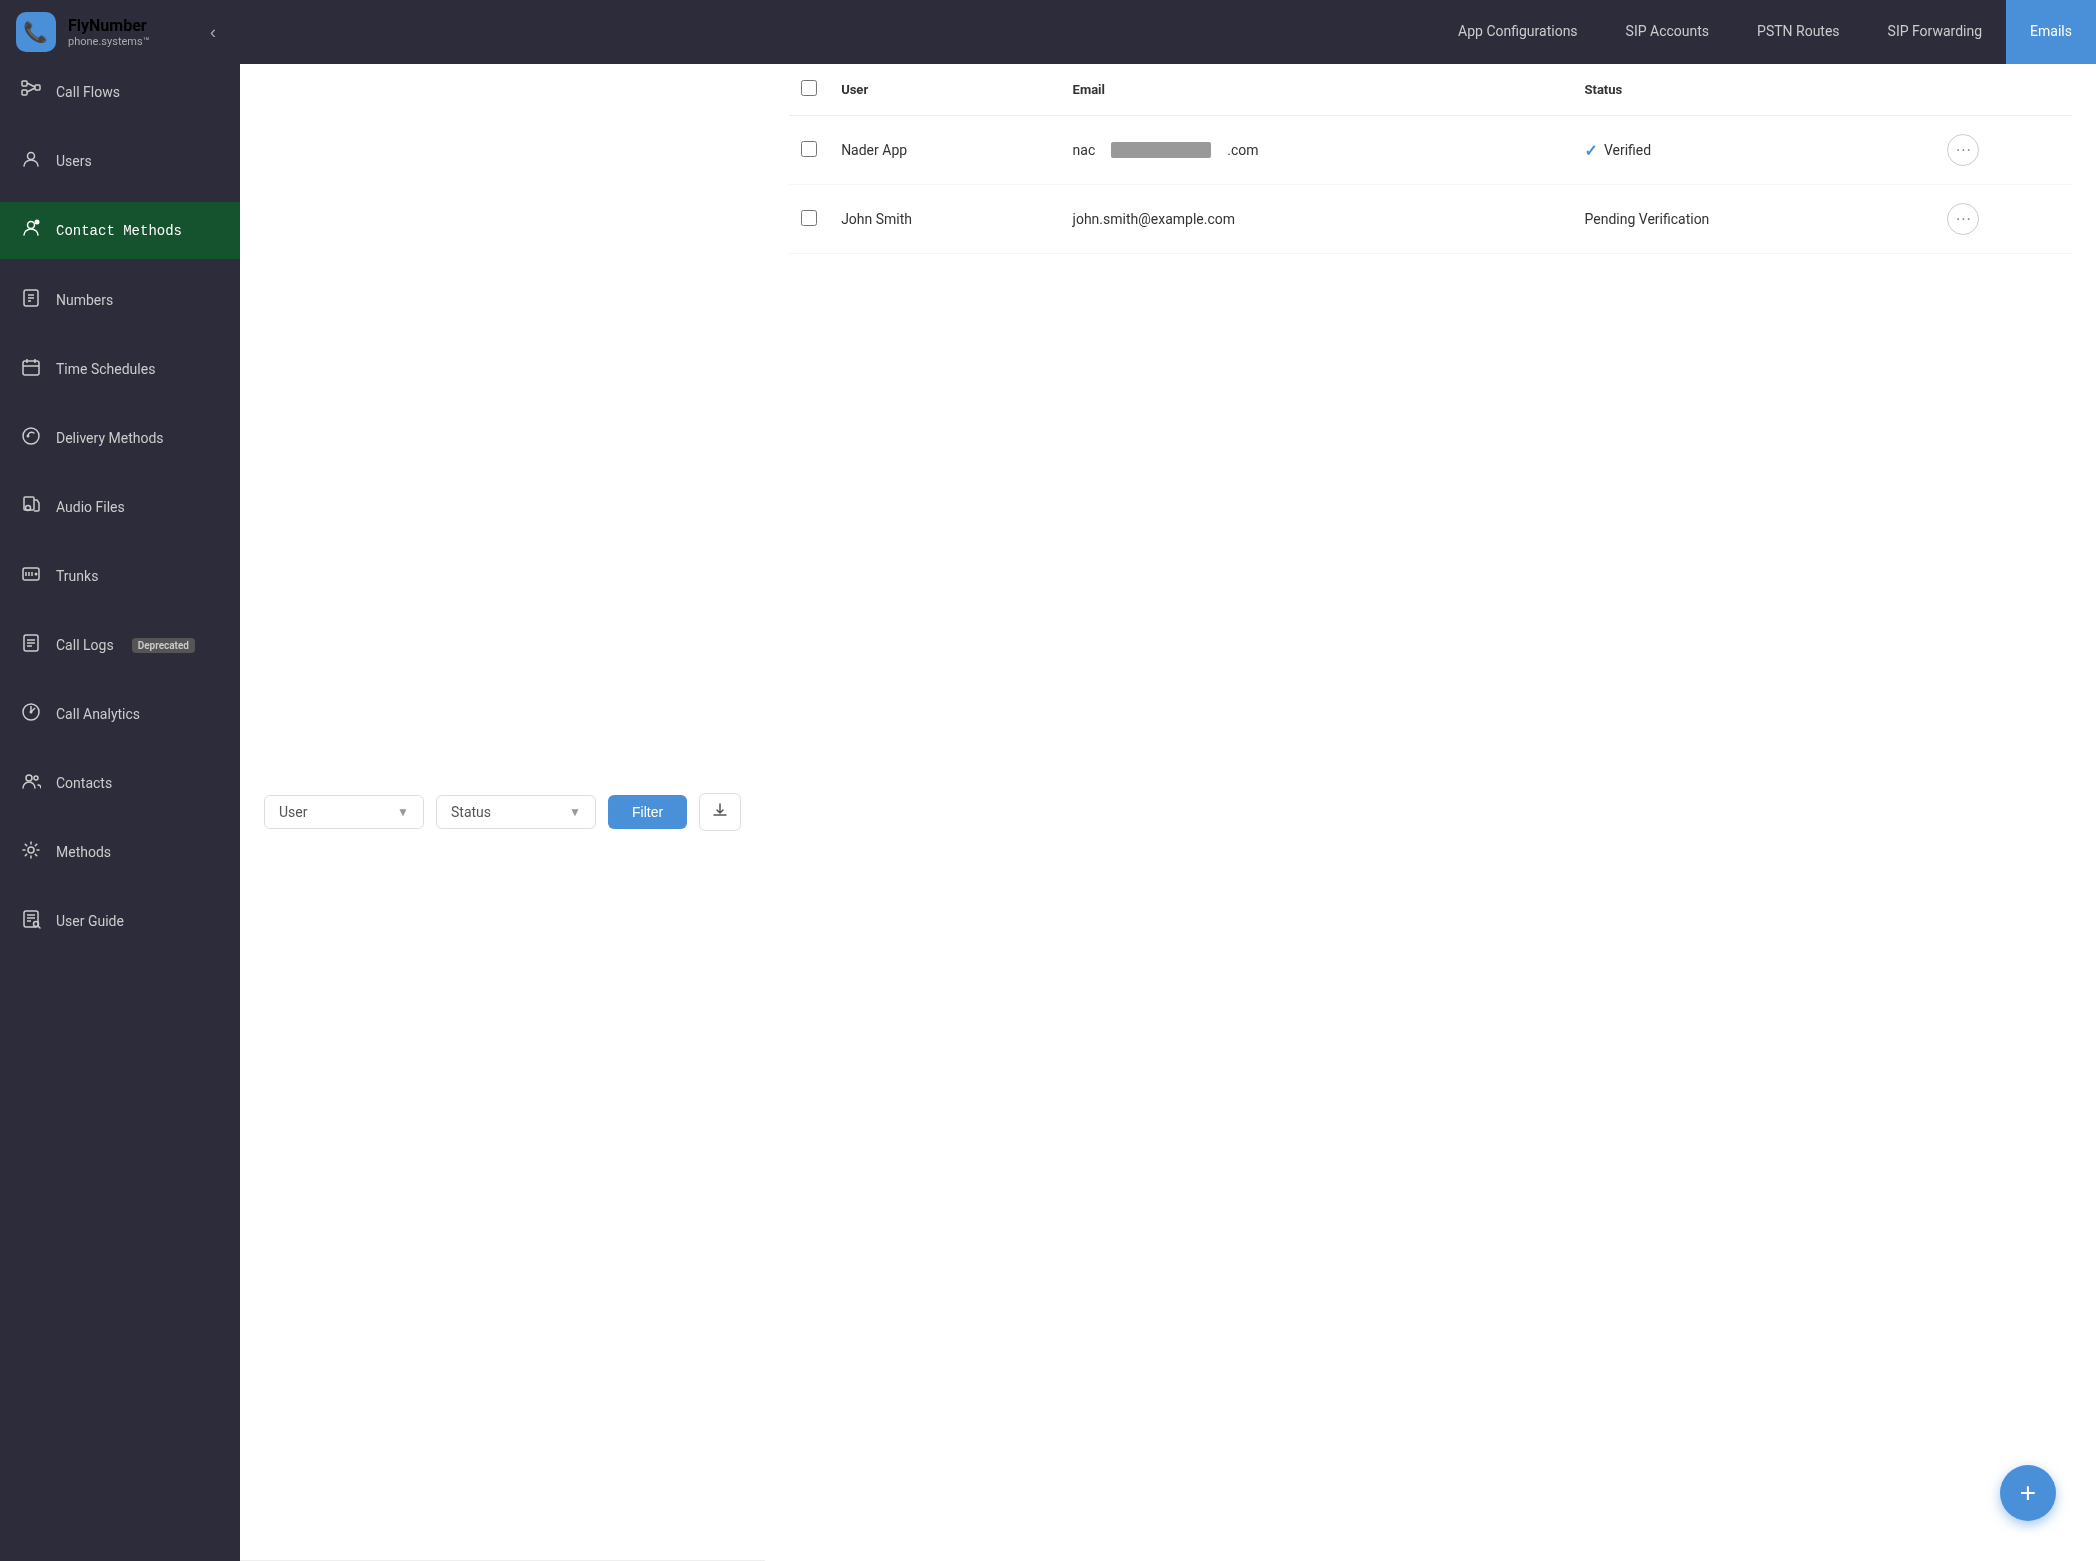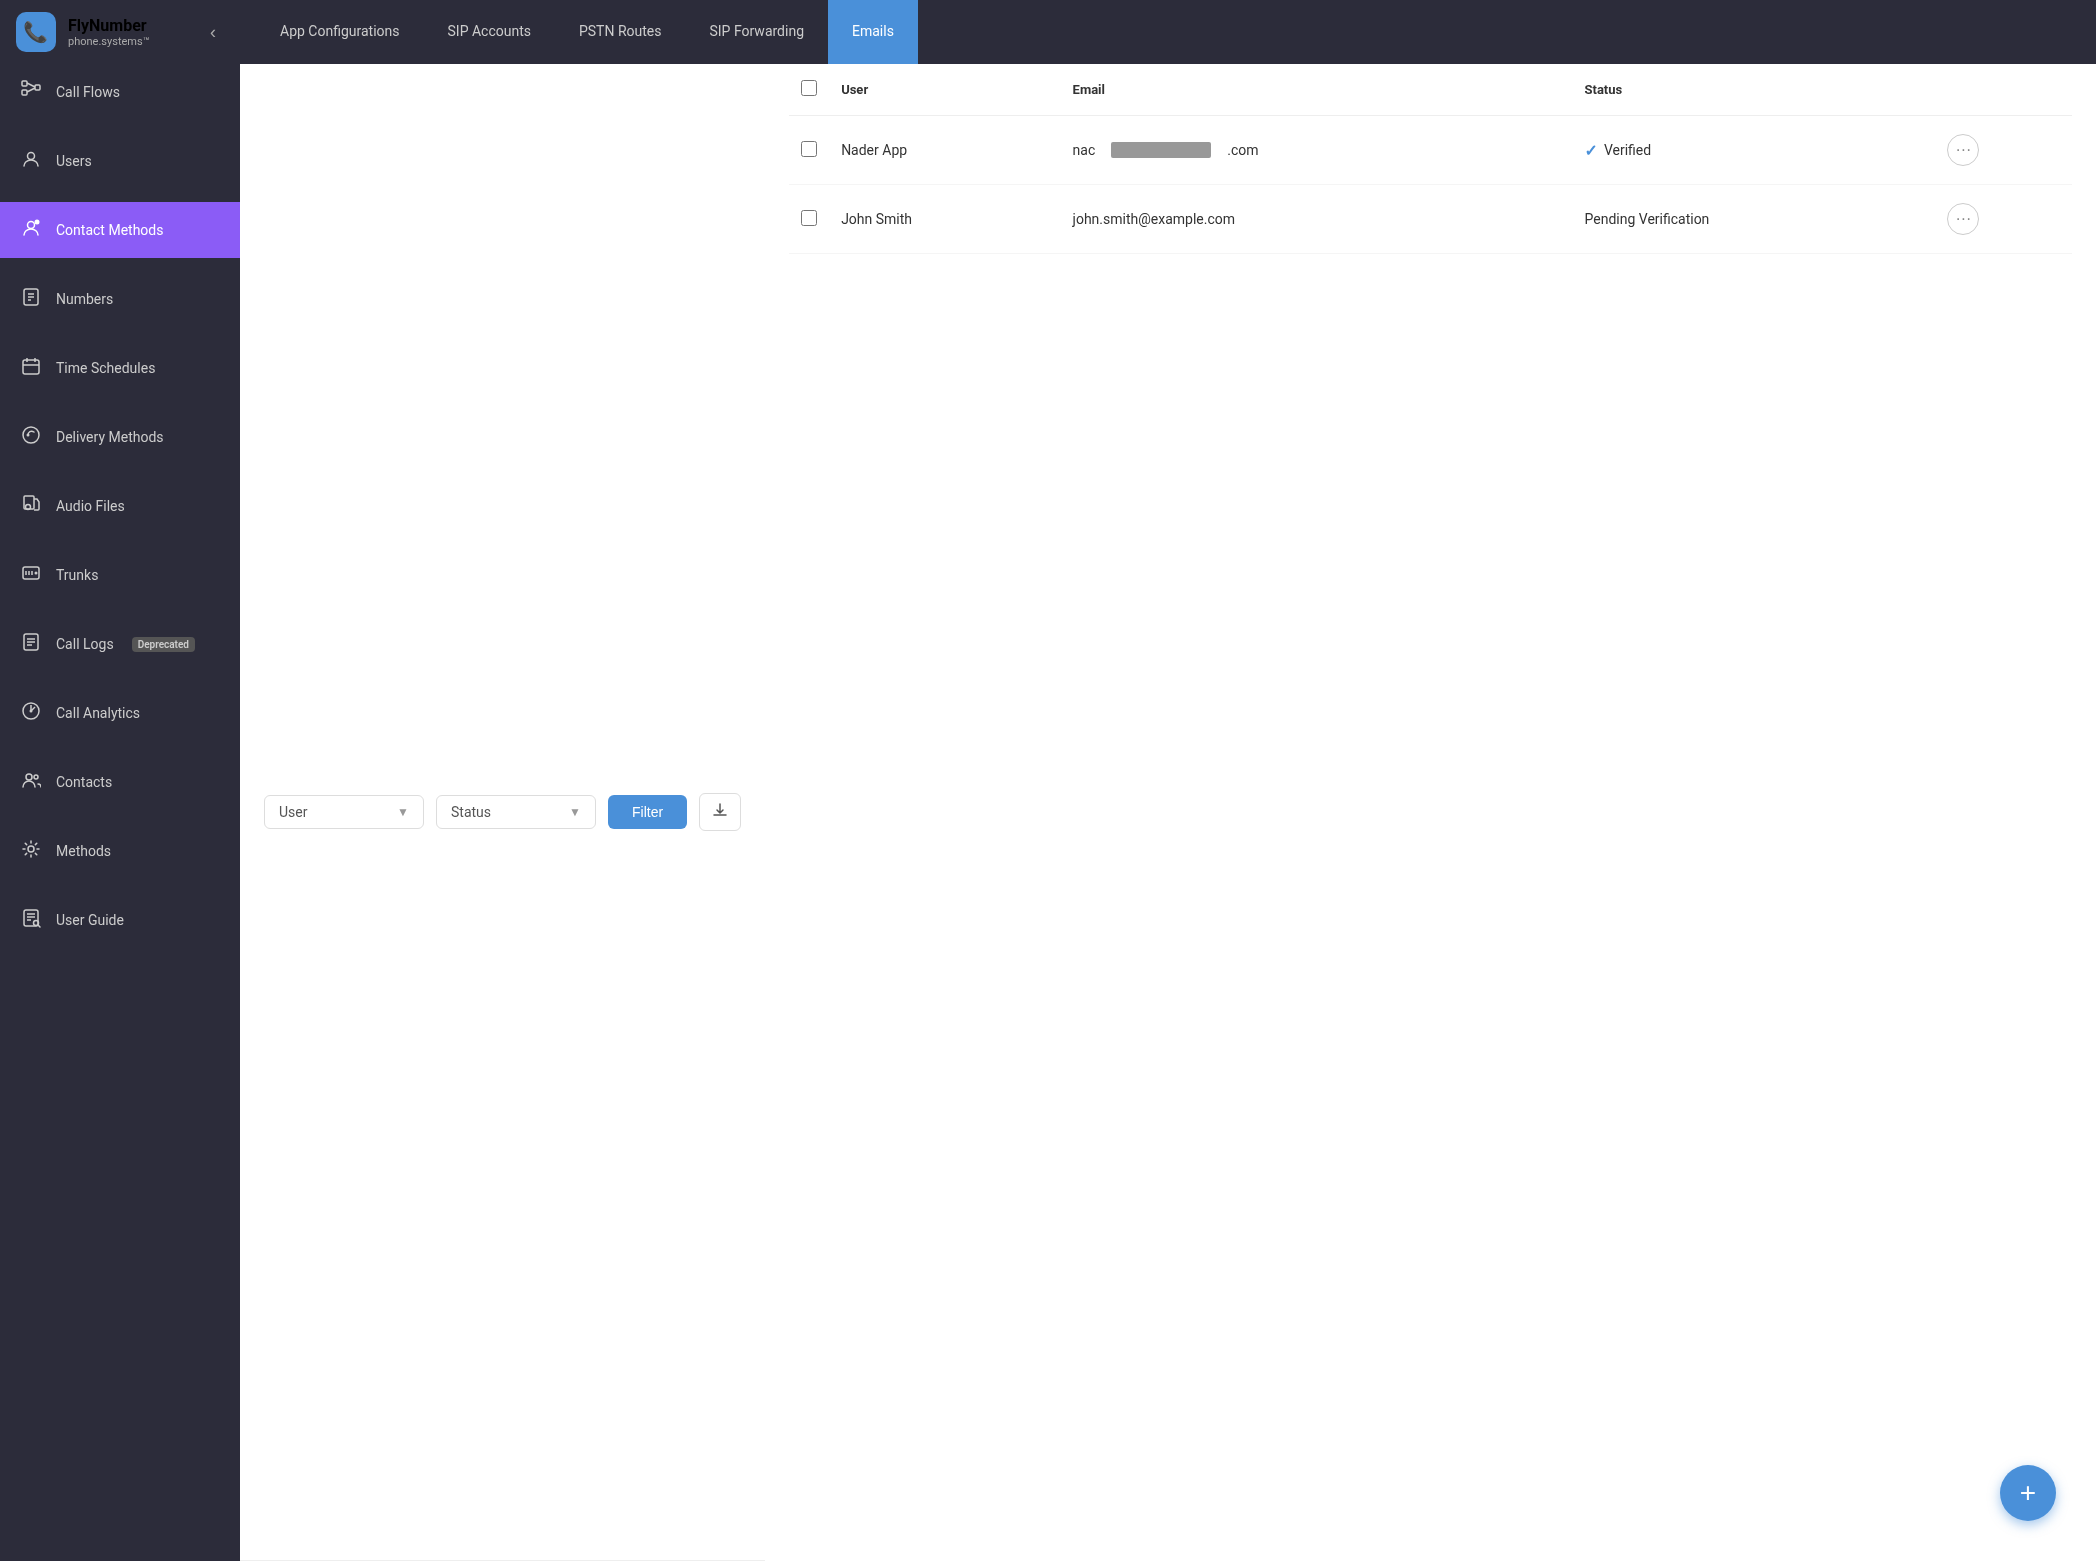--- a/index.html
+++ b/index.html
@@ -42,20 +42,21 @@
       cursor: pointer;
       font-size: 18px;
       margin-left: auto;
       padding: 0 8px;
     }
     .nav-tabs {
       display: flex;
       align-items: stretch;
       flex: 1;
       padding-left: 16px;
+      justify-content: flex-end;
     }
     .nav-tab {
       display: flex;
       align-items: center;
       padding: 0 24px;
       color: #ccc;
       font-size: 14px;
       cursor: pointer;
       border-bottom: 3px solid transparent;
       text-decoration: none;
@@ -87,21 +88,21 @@
     .sidebar-item {
       display: flex;
       align-items: center;
       gap: 14px;
       padding: 16px 20px;
       color: #ccc;
       cursor: pointer;
       font-size: 14px;
       white-space: nowrap;
     }
-    .sidebar-item.active { background: #8b5cf6; color: white; }
+    .sidebar-item.active { background: #14532d; color: white; font-family: Liberation Mono, monospace; }
     .sidebar-item .icon { font-size: 18px; width: 22px; text-align: center; flex-shrink: 0; }
     .deprecated-badge {
       background: #555;
       color: #ccc;
       font-size: 10px;
       padding: 2px 6px;
       border-radius: 4px;
       margin-left: 4px;
       font-weight: 600;
     }

